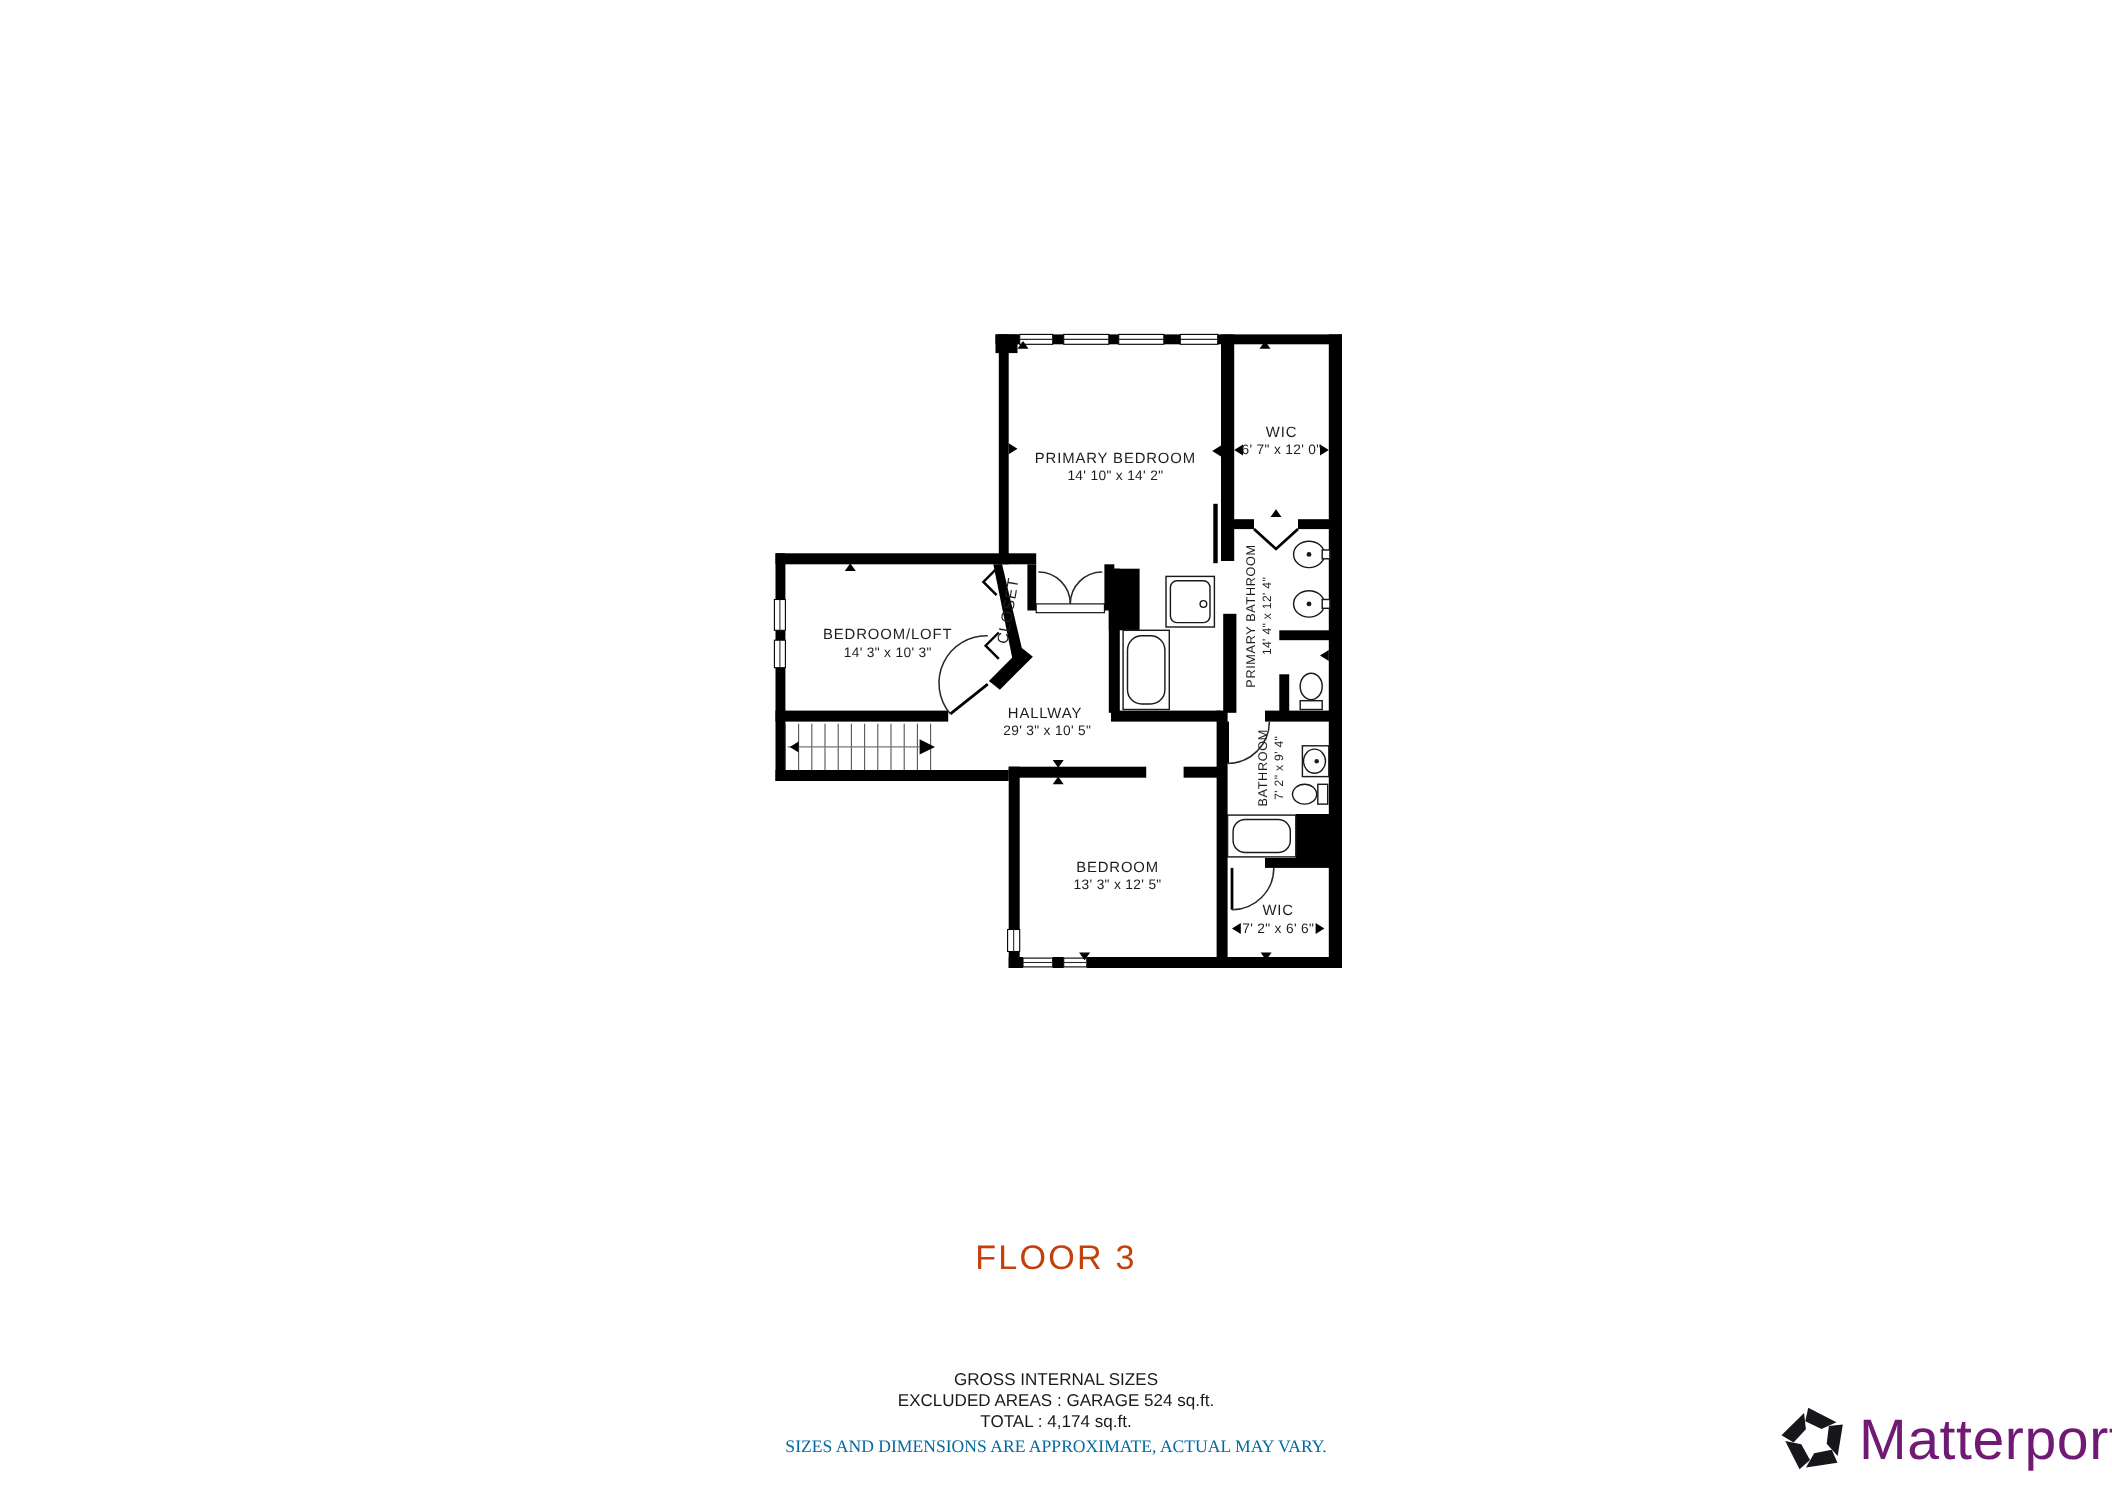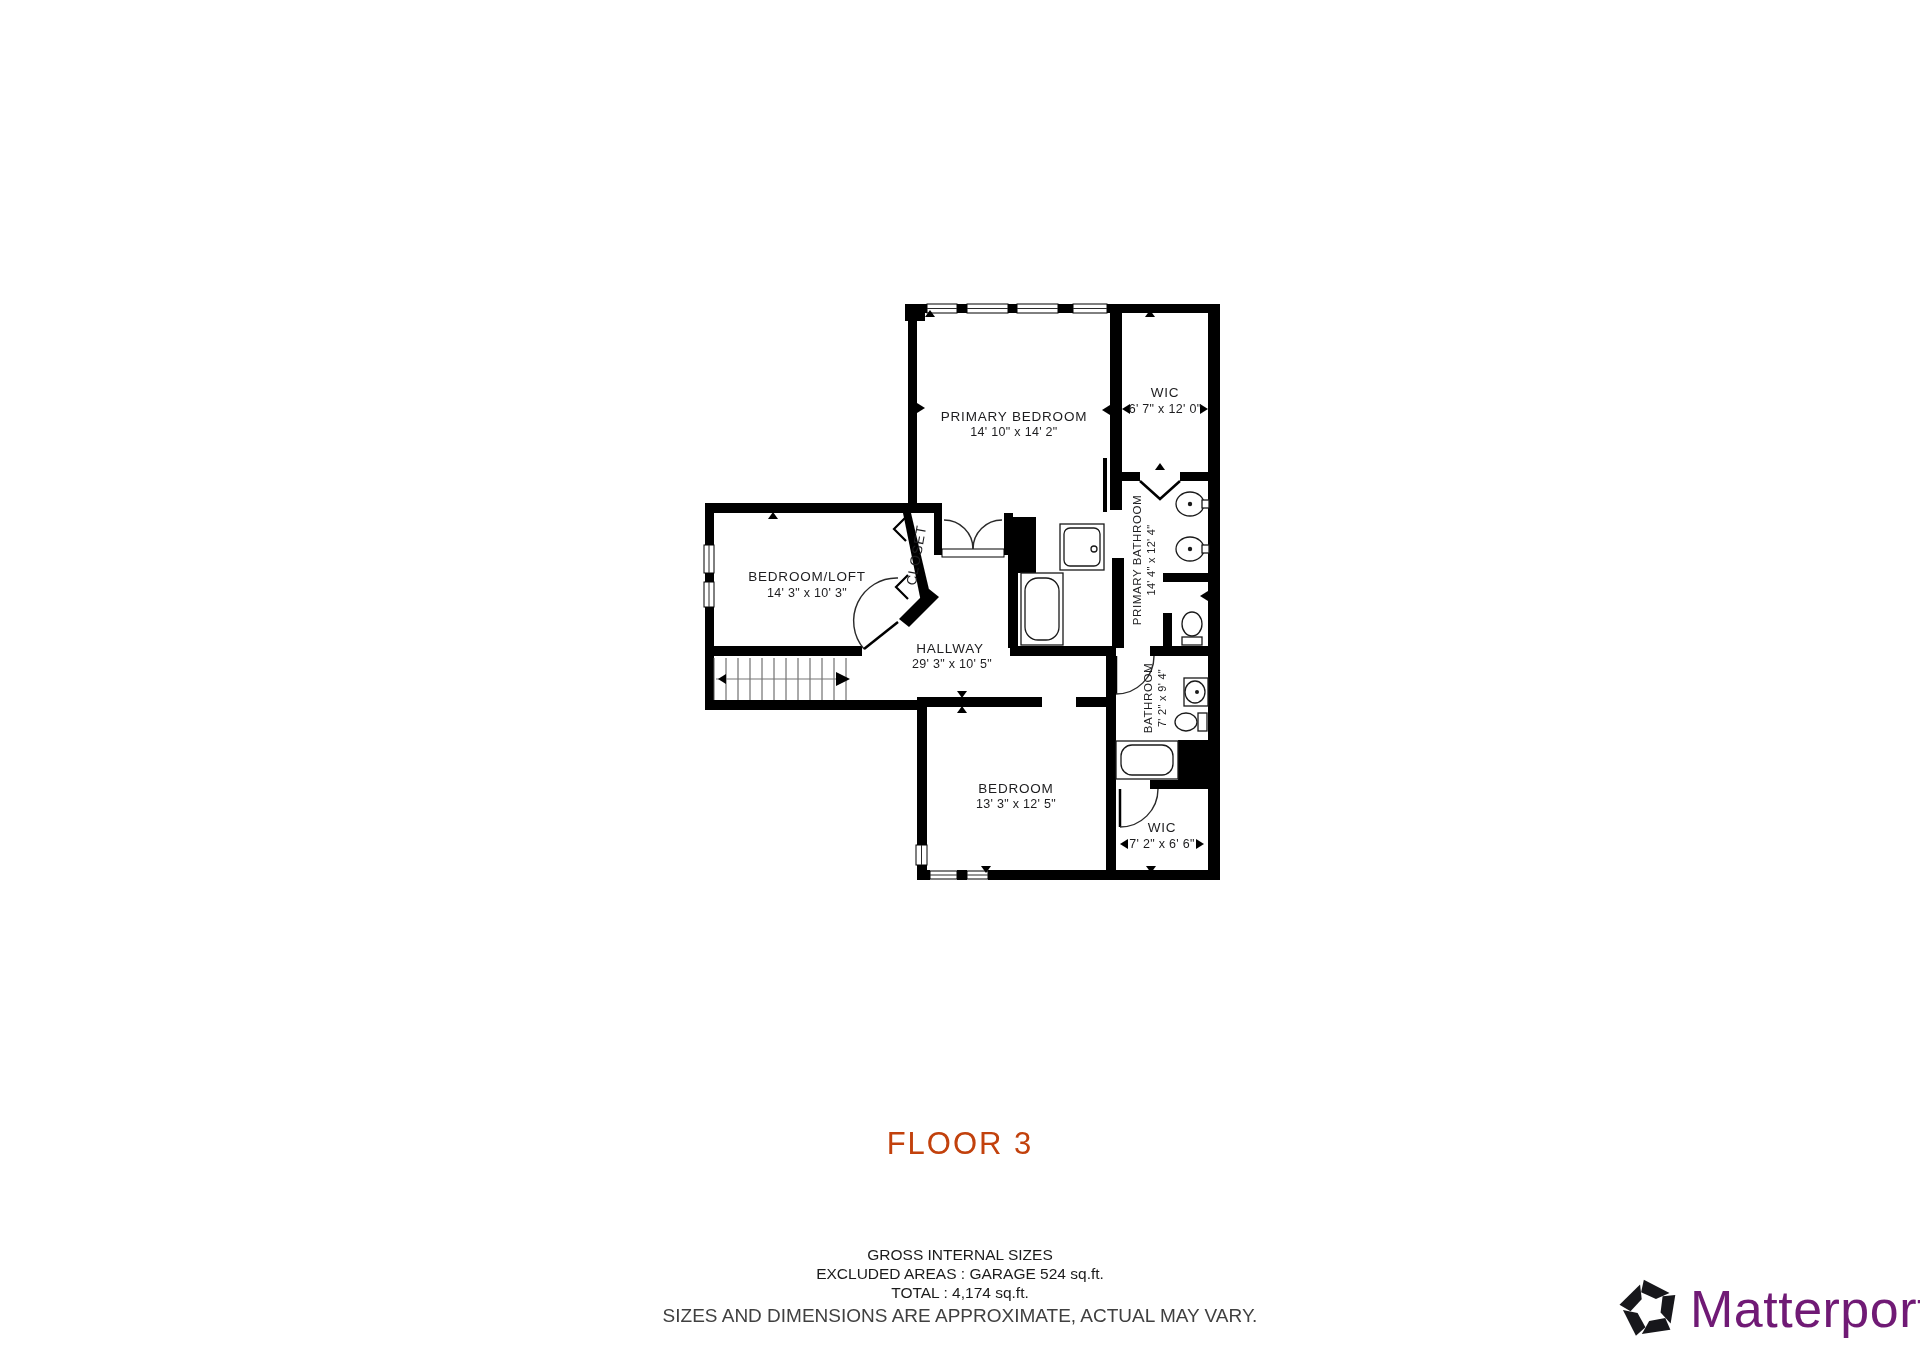--- a/index.html
+++ b/index.html
@@ -17,21 +17,21 @@
   .thin{fill:none;stroke:#2a2a2a;stroke-width:1;}
   .arc{fill:none;stroke:#2a2a2a;stroke-width:1.4;}
   .marker{fill:#000;}
   .win{fill:#fff;stroke:#000;stroke-width:1;}
   .tread{stroke:#555;stroke-width:1;}
   .page-title{position:absolute;left:0;right:0;top:1126px;text-align:center;
       font-size:31px;letter-spacing:2px;color:#c2410c;}
   .footer{position:absolute;left:0;right:0;top:1245px;text-align:center;color:#1a1a1a;
       font-size:15.5px;line-height:19px;}
   .footer .floors span{margin:0 14px;}
-  .footer .disclaimer{color:#404040;margin-top:4px;font-size:19px;}
+  .footer .disclaimer{color:#0369a1;margin-top:4px;font-size:16px;font-family:Liberation Serif, serif;}
   .brand{position:absolute;left:1618px;top:1276px;display:flex;align-items:center;}
   .brand .wordmark{font-family:Liberation Sans, sans-serif;font-size:52px;font-weight:500;
       color:#701a75;margin-left:10px;letter-spacing:.5px;}
   .brand .reg{font-family:"Liberation Serif",serif;font-size:13px;color:#17171b;
       vertical-align:super;position:relative;top:-14px;margin-left:2px;}
 </style>
 </head>
 <body>
 
 <div class="page">

